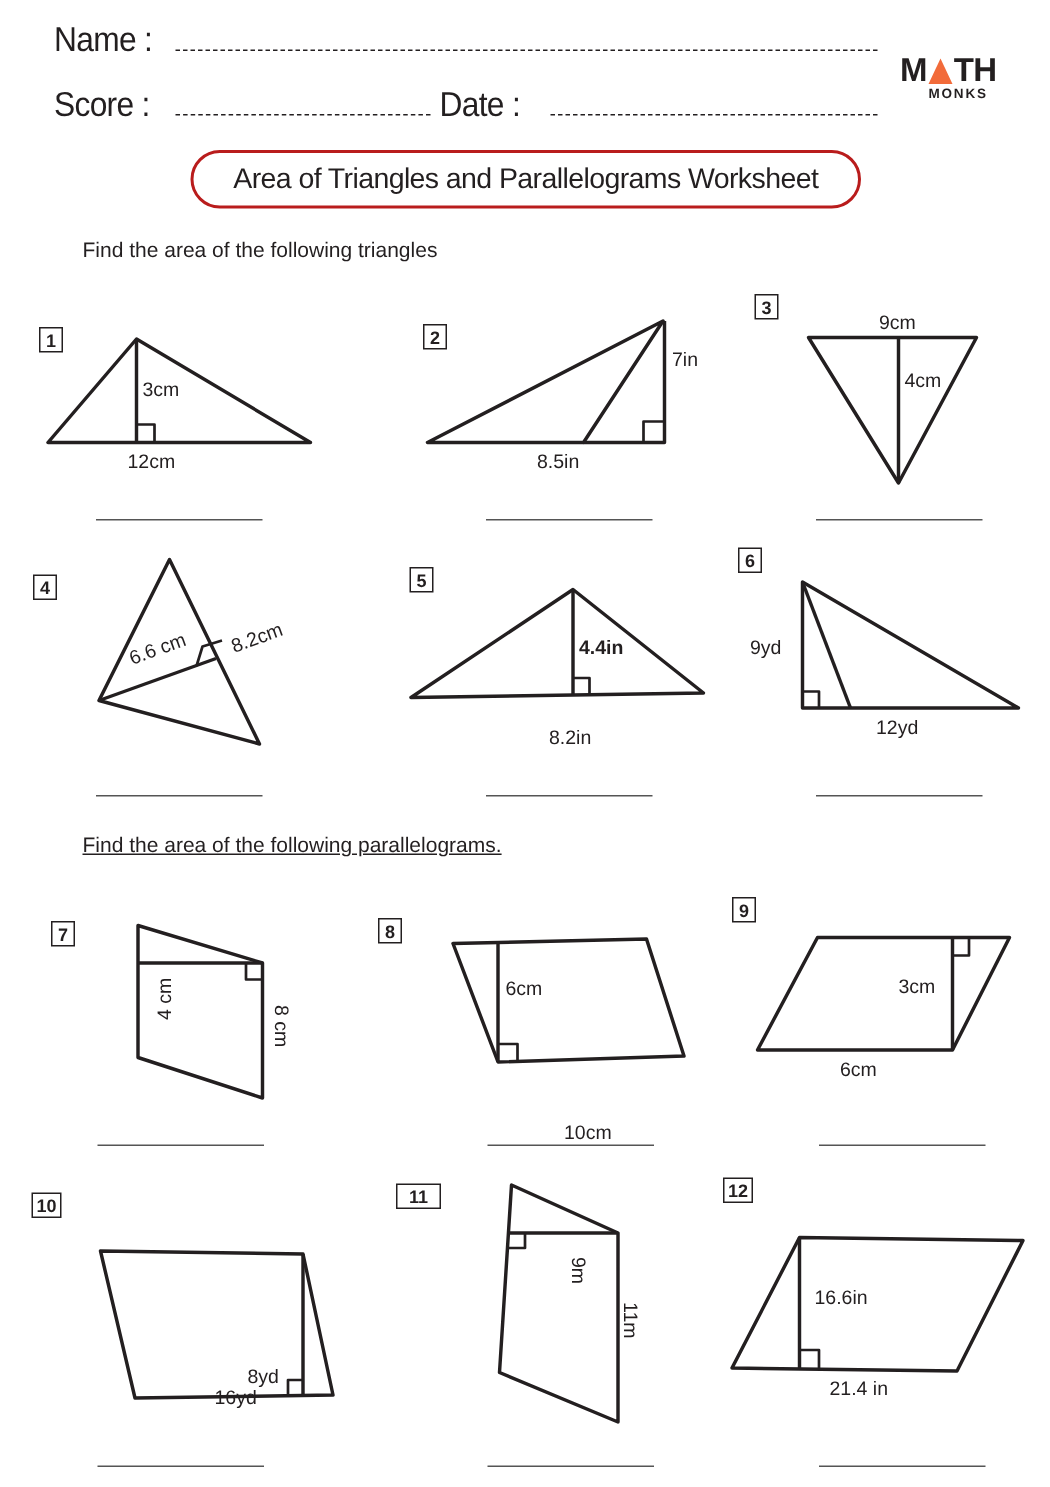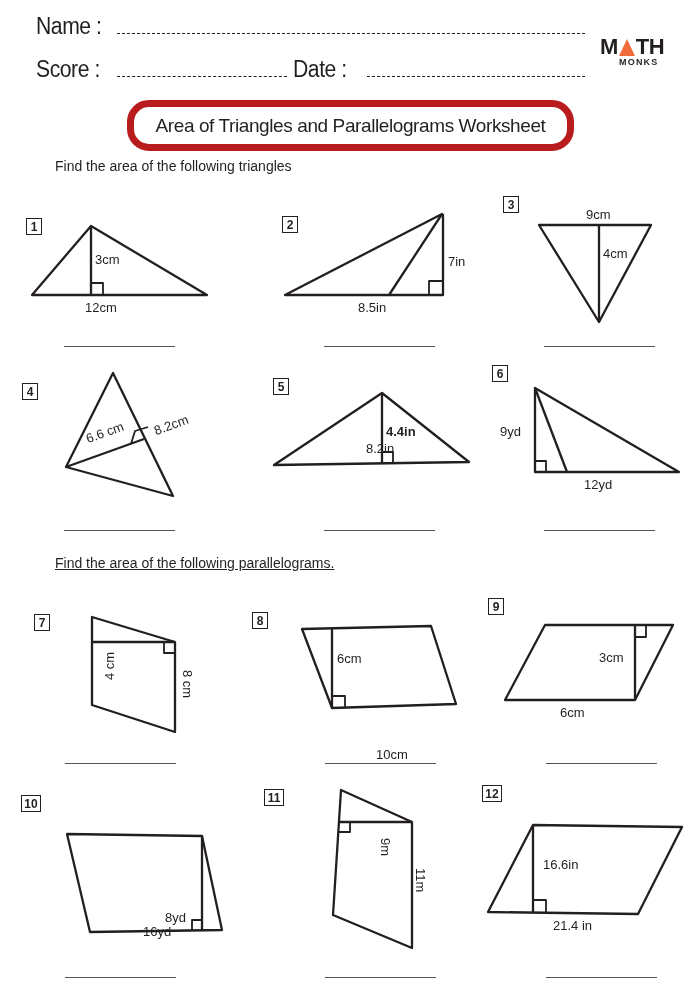--- a/index.html
+++ b/index.html
@@ -4,21 +4,21 @@
 <style>
   html, body { margin:0; padding:0; background:#fff; }
   body { width:700px; height:991px; position:relative; overflow:hidden;
          font-family:"Liberation Sans", "DejaVu Sans", sans-serif; color:#231f20; }
   .hdr { position:absolute; font-size:23px; letter-spacing:-0.5px; transform:scaleX(0.92); transform-origin:left top; }
   .dash { position:absolute; border-bottom:1.5px dashed #231f20; height:0; }
   .logo { position:absolute; left:600px; top:36px; width:70px; }
   .logo-top { font-size:22px; font-weight:bold; letter-spacing:-0.5px; line-height:22px; color:#231f20; display:flex; align-items:flex-end; }
   .logo-tri { width:0; height:0; border-left:8px solid transparent; border-right:8px solid transparent; border-bottom:17px solid #f26b3a; margin:0 1px 2px 1px; }
   .logo-sub { font-size:9px; font-weight:bold; letter-spacing:1.2px; position:absolute; left:19px; top:21px; }
-  .title-pill { position:absolute; left:127px; top:100px; width:447px; height:51px; border:7px solid #b91c1c; border-radius:22px;
+  .title-pill { position:absolute; left:127px; top:100px; width:447px; height:39px; border:2px solid #b91c1c; border-radius:22px;
                 display:flex; align-items:center; justify-content:center; font-size:19px; letter-spacing:-0.4px; box-sizing:border-box; }
   .instr { position:absolute; font-size:14px; }
   .num { position:absolute; width:16px; height:17px; border:1.3px solid #231f20; font-size:12px; font-weight:bold;
          display:flex; align-items:center; justify-content:center; box-sizing:border-box; background:#fff; }
   .ans { position:absolute; width:111px; border-top:1.5px solid #555; height:0; }
   svg.fig { position:absolute; left:0; top:0; width:700px; height:991px; pointer-events:none; }
   .lbl { position:absolute; font-size:13px; white-space:nowrap; }
 </style>
 </head>
 <body>
@@ -125,33 +125,33 @@
 <div class="num" style="left:26px;top:218px;">1</div>
 <div class="num" style="left:282px;top:216px;">2</div>
 <div class="num" style="left:503px;top:196px;">3</div>
 <div class="num" style="left:22px;top:383px;">4</div>
 <div class="num" style="left:273px;top:378px;">5</div>
 <div class="num" style="left:492px;top:365px;">6</div>
 <div class="num" style="left:34px;top:614px;">7</div>
 <div class="num" style="left:252px;top:612px;">8</div>
 <div class="num" style="left:488px;top:598px;">9</div>
 <div class="num" style="left:21px;top:795px;width:20px;">10</div>
-<div class="num" style="left:264px;top:789px;width:20px;">11</div>
+<div class="num" style="left:264px;top:789px;width:30px;">11</div>
 <div class="num" style="left:482px;top:785px;width:20px;">12</div>
 
 <div class="lbl" style="left:95px;top:252px;">3cm</div>
 <div class="lbl" style="left:85px;top:300px;">12cm</div>
-<div class="lbl" style="left:448px;top:254px;">7in</div>
+<div class="lbl" style="left:448px;top:232px;">7in</div>
 <div class="lbl" style="left:358px;top:300px;">8.5in</div>
 <div class="lbl" style="left:586px;top:207px;">9cm</div>
 <div class="lbl" style="left:603px;top:246px;text-align:center;">4cm</div>
 <div class="lbl" style="left:84px;top:432px;transform:rotate(-20deg);transform-origin:left top;">6.6 cm</div>
 <div class="lbl" style="left:152px;top:424px;transform:rotate(-20deg);transform-origin:left top;">8.2cm</div>
 <div class="lbl" style="left:386px;top:424px;font-weight:bold;">4.4in</div>
-<div class="lbl" style="left:366px;top:441px;">8.2in</div>
+<div class="lbl" style="left:366px;top:484px;">8.2in</div>
 <div class="lbl" style="left:500px;top:424px;">9yd</div>
 <div class="lbl" style="left:584px;top:477px;">12yd</div>
 
 <div class="lbl" style="left:102px;top:680px;transform:rotate(-90deg);transform-origin:left top;">4 cm</div>
 <div class="lbl" style="left:195px;top:670px;transform:rotate(90deg);transform-origin:left top;">8 cm</div>
 <div class="lbl" style="left:337px;top:651px;">6cm</div>
 <div class="lbl" style="left:376px;top:709px;margin-top:38px;">10cm</div>
 <div class="lbl" style="left:599px;top:650px;">3cm</div>
 <div class="lbl" style="left:560px;top:705px;">6cm</div>
 <div class="lbl" style="left:165px;top:876px;margin-top:34px;">8yd</div>

